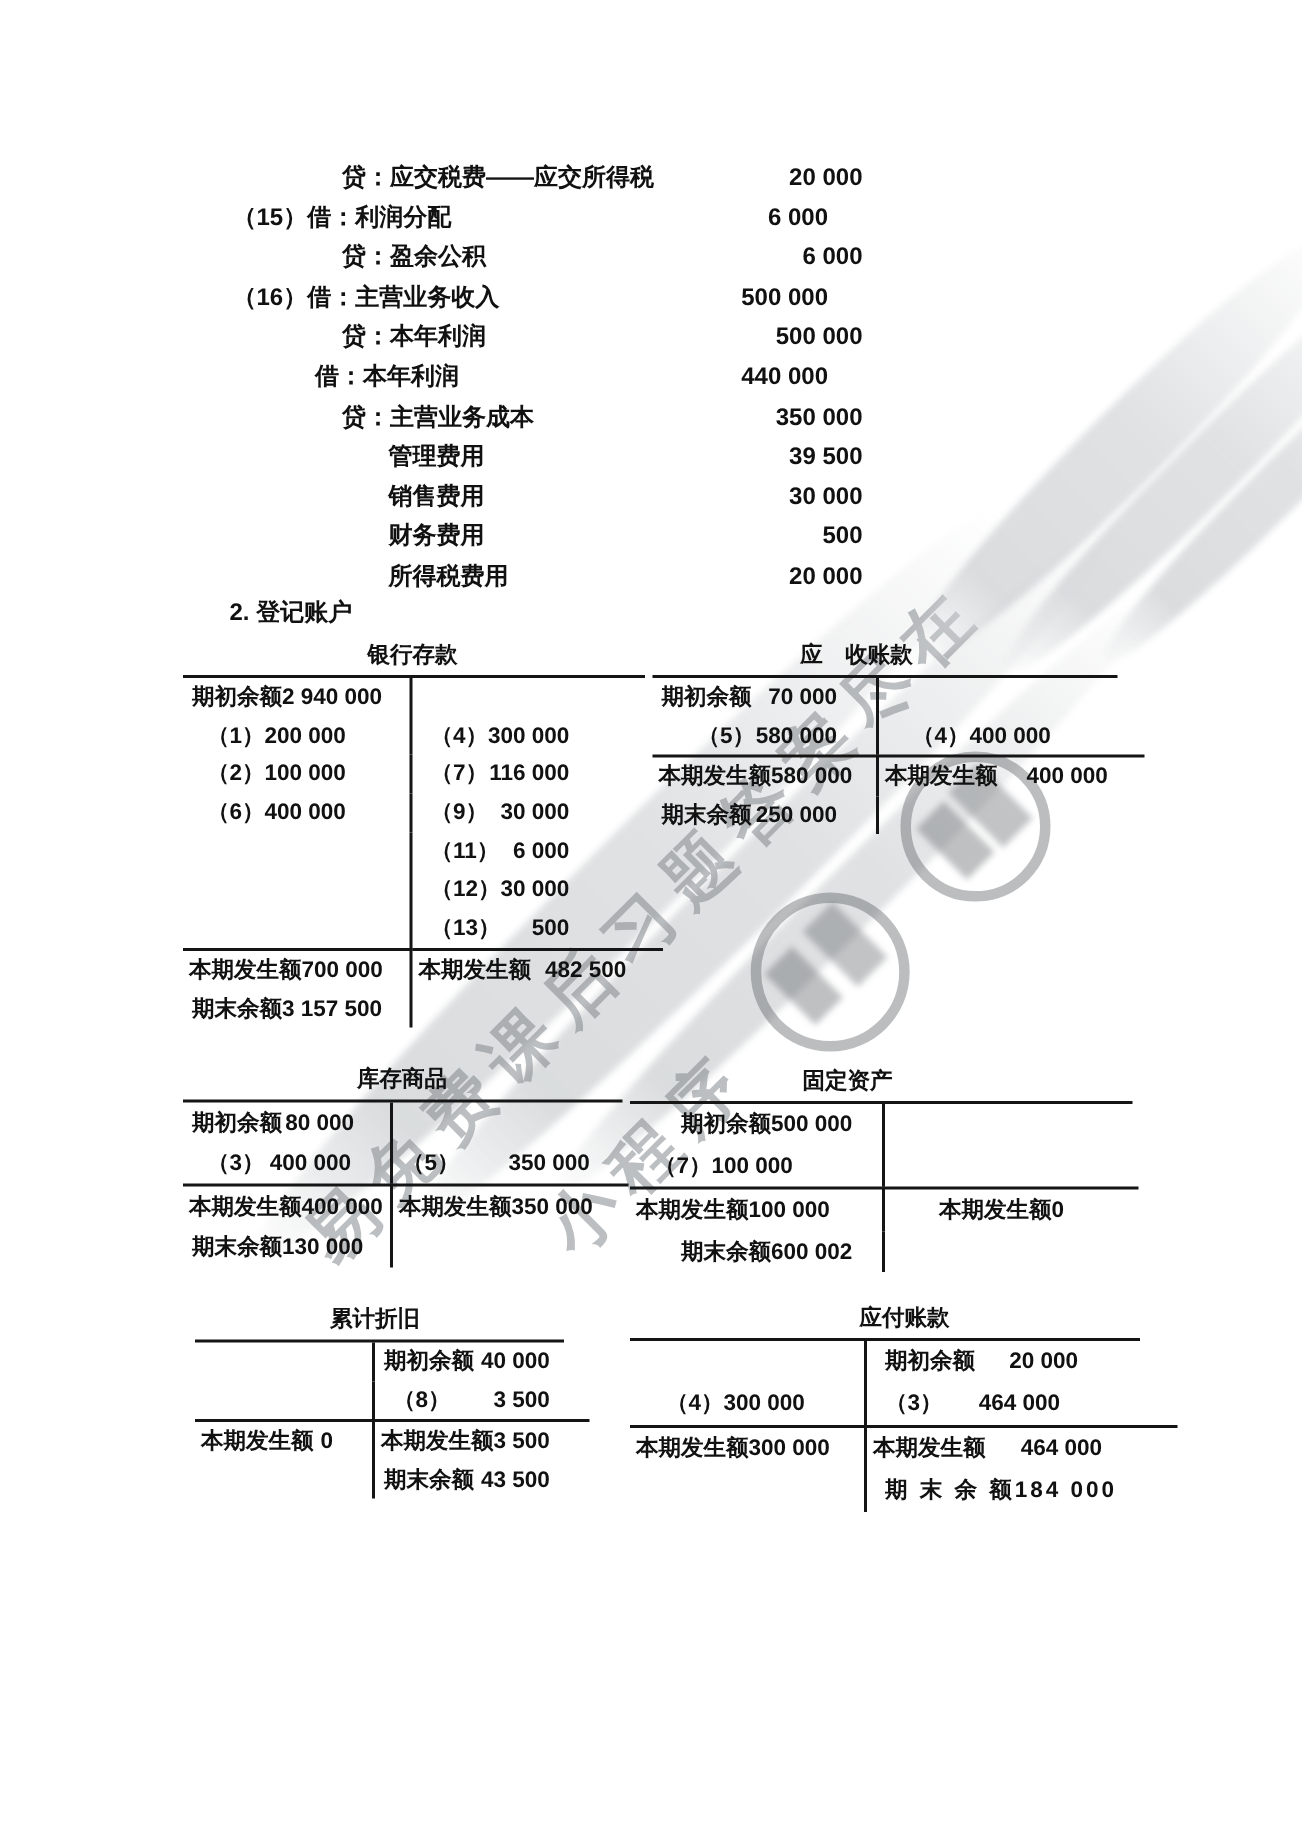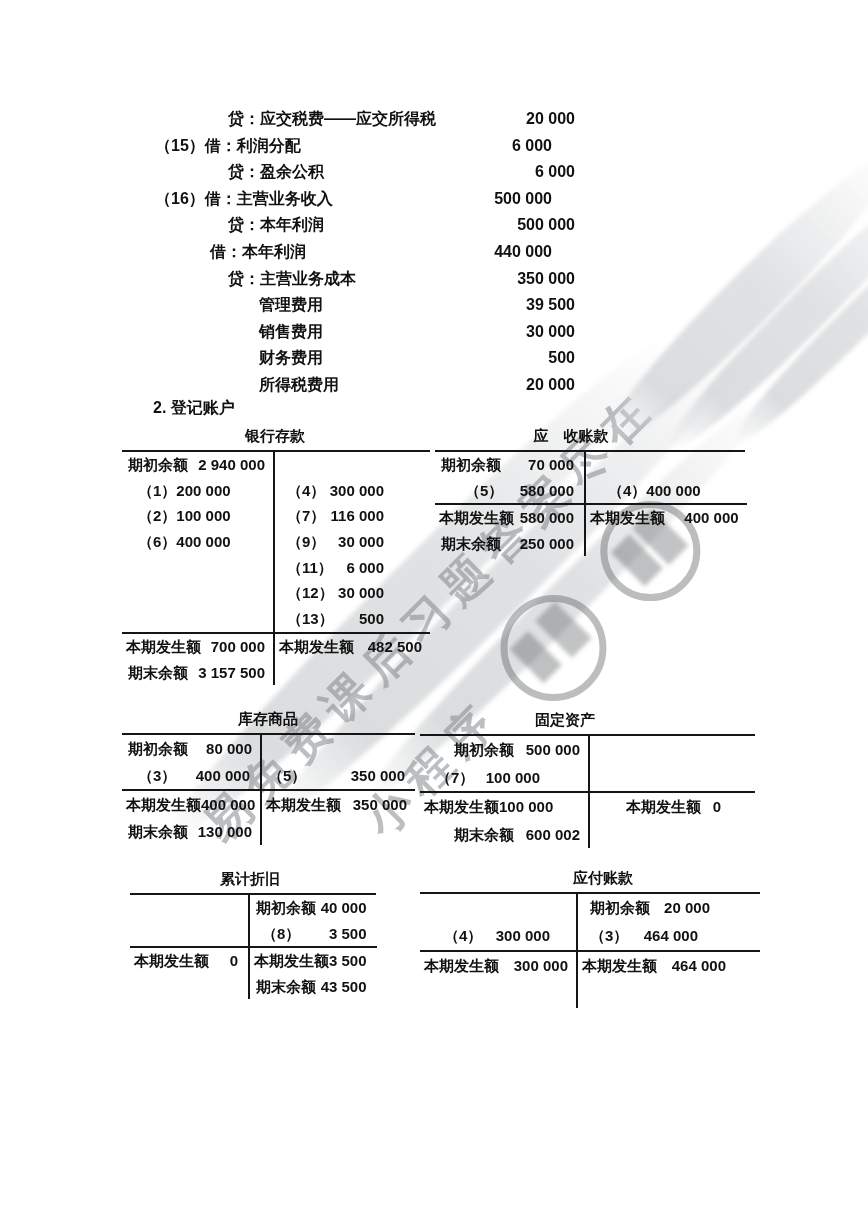--- a/index.html
+++ b/index.html
@@ -32,21 +32,21 @@
   .i-credit{left:228px;}
   .i-item{left:259px;}
   .jamt{position:absolute;white-space:nowrap;}
   .col-debit{right:316px;}
   .col-credit{right:293px;}
   .sec-head{position:absolute;left:153px;top:398px;font-size:16px;z-index:1;white-space:nowrap;}
   
   .tacct{position:absolute;z-index:1;font-size:15px;}
   .t-title{position:absolute;top:0;transform:translateX(-50%);white-space:nowrap;font-size:15px;}
   .t-grid{display:grid;margin-top:23px;border-top:2px solid #151515;}
-  .cell{height:var(--rh);line-height:var(--rh);display:flex;align-items:center;justify-content:space-between;padding:0 8px 0 6px;white-space:nowrap;overflow:visible;}
+  .cell{height:var(--rh);line-height:var(--rh);display:flex;align-items:center;justify-content:space-between;padding:0 24px 0 6px;white-space:nowrap;overflow:visible;}
   .cell.L{border-right:2px solid #151515;}
   .cell.ent{padding-left:16px;}
   .cell.ent .amt{margin-right:42px;}
   .cell.R.ent{padding-left:12px;}
   .cell.R.ent .amt{margin-right:38px;}
   .cell.flush .amt{margin-right:2px !important;}
   .cell.ind{padding-left:34px;}
   .cell.tot{border-top:2px solid #151515;padding-left:4px;}
   .cell.gap .amt{margin-right:26px;}
   .cell.sp{letter-spacing:2px;}
@@ -326,16 +326,20 @@
         </div>
       <div class="cell L tot">
           <span class="lbl">本期发生额</span>
           <span class="amt">300 000</span>
         </div>
       <div class="cell R tot gap">
           <span class="lbl">本期发生额</span>
           <span class="amt">464 000</span>
         </div>
       <div class="cell L"></div>
+      <div class="cell R sp" style="padding-left:12px;">
+          <span class="lbl">期 末 余 额</span>
+          <span class="amt" style="margin-right:16px;">184 000</span>
+        </div>
     </div>
   </div>
 
 </div>
 
 </body></html>

